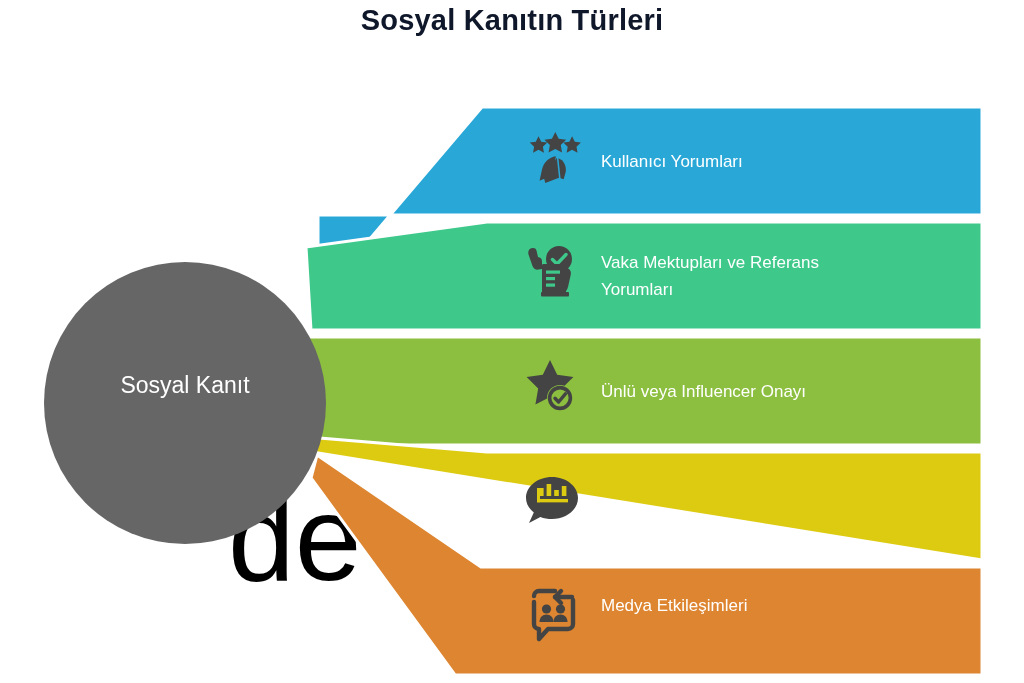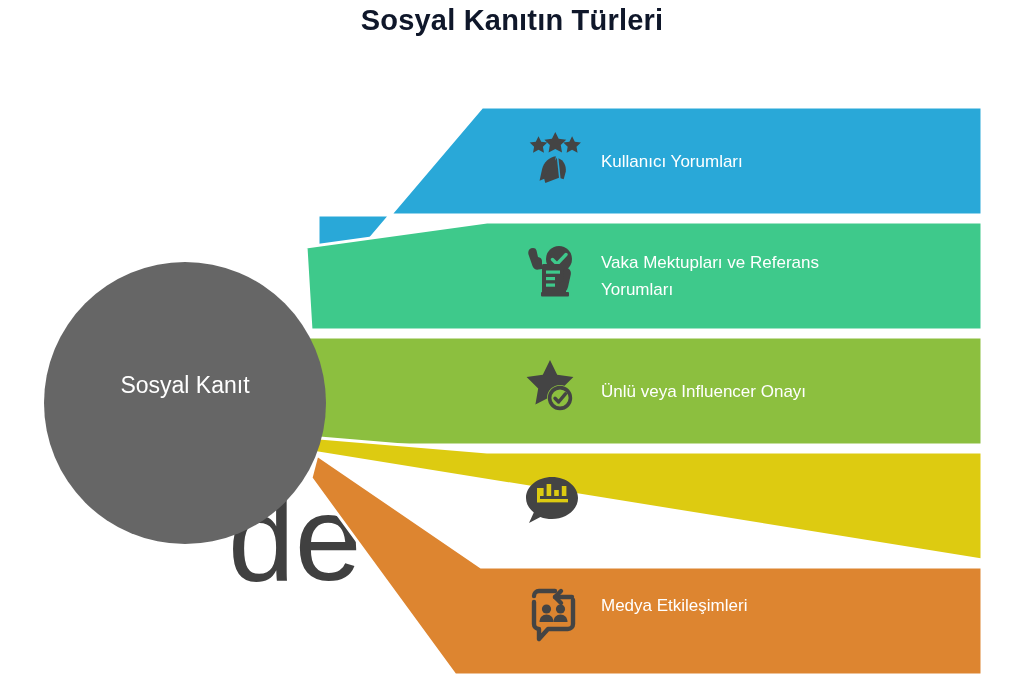--- a/index.html
+++ b/index.html
@@ -34,21 +34,21 @@
   #diagram {
     position: absolute;
     left: 0;
     top: 0;
   }
   .watermark {
     position: absolute;
     left: 228px;
     top: 478px;
     font-size: 120px;
-    color: #404040;
+    color: #000000;
     font-family: "Liberation Sans", sans-serif;
     line-height: 1;
     user-select: none;
     pointer-events: none;
   }
   .hub-label {
     position: absolute;
     left: 44px;
     top: 372px;
     width: 282px;

